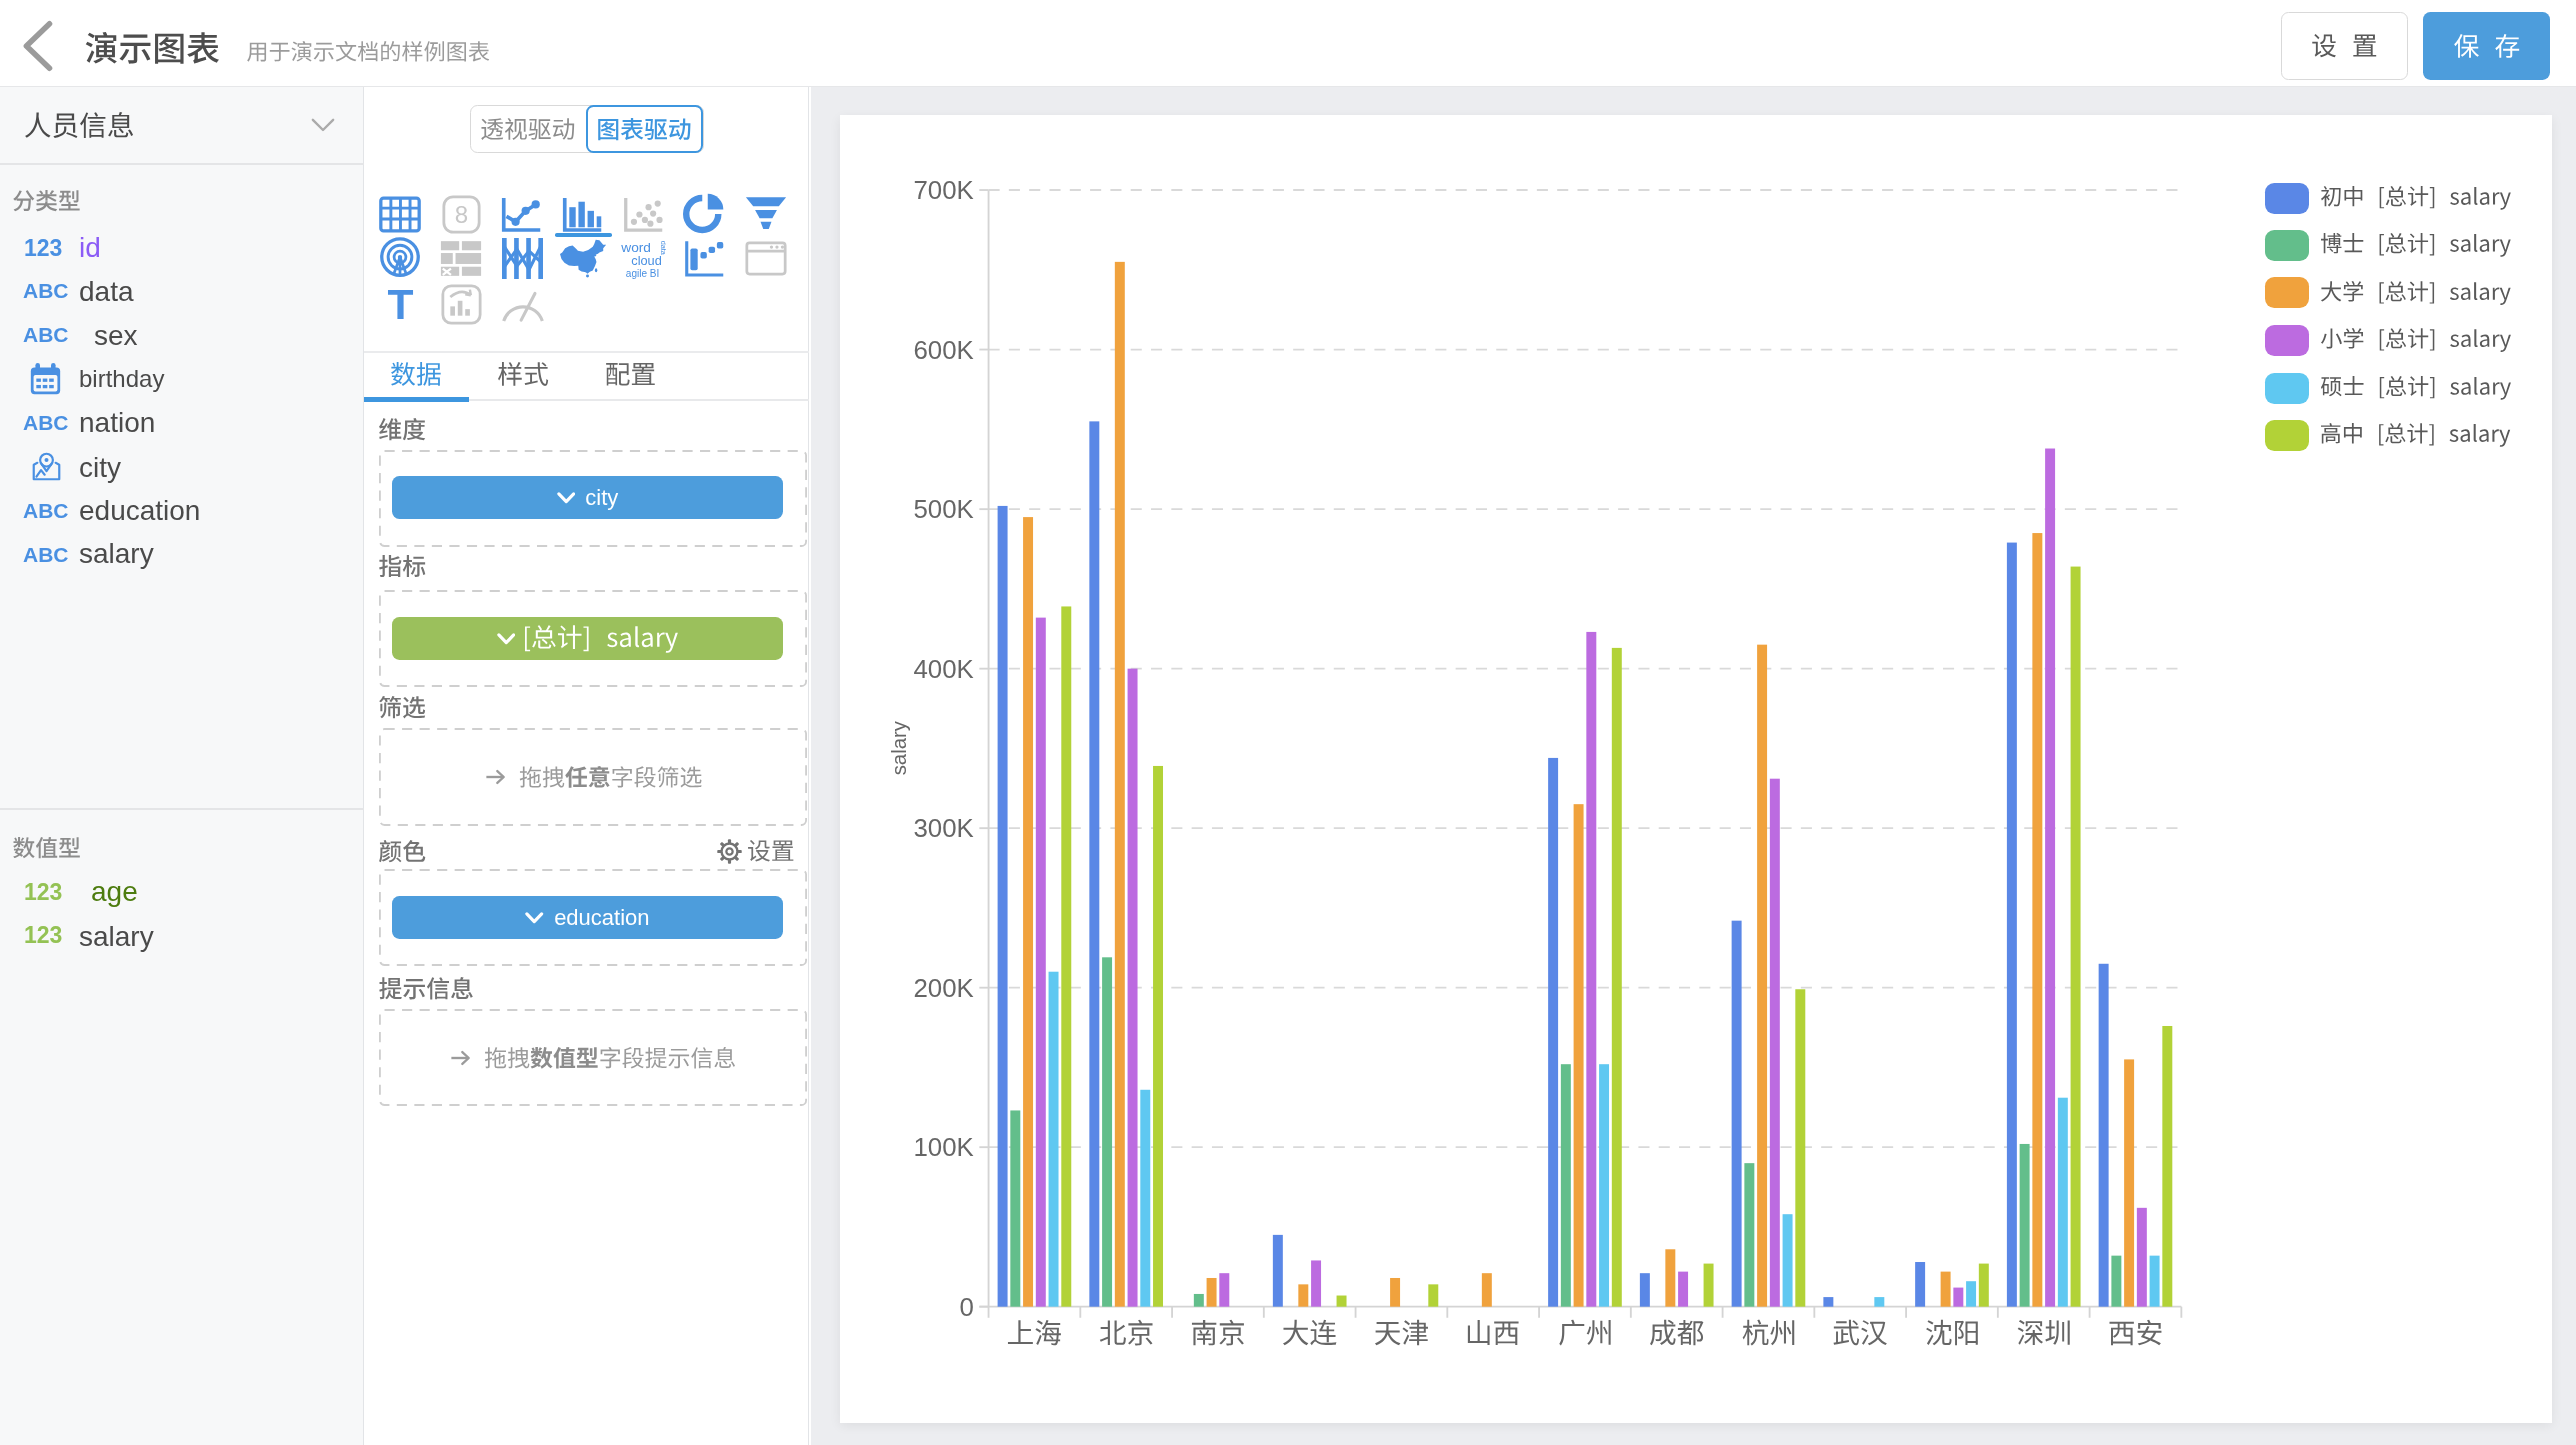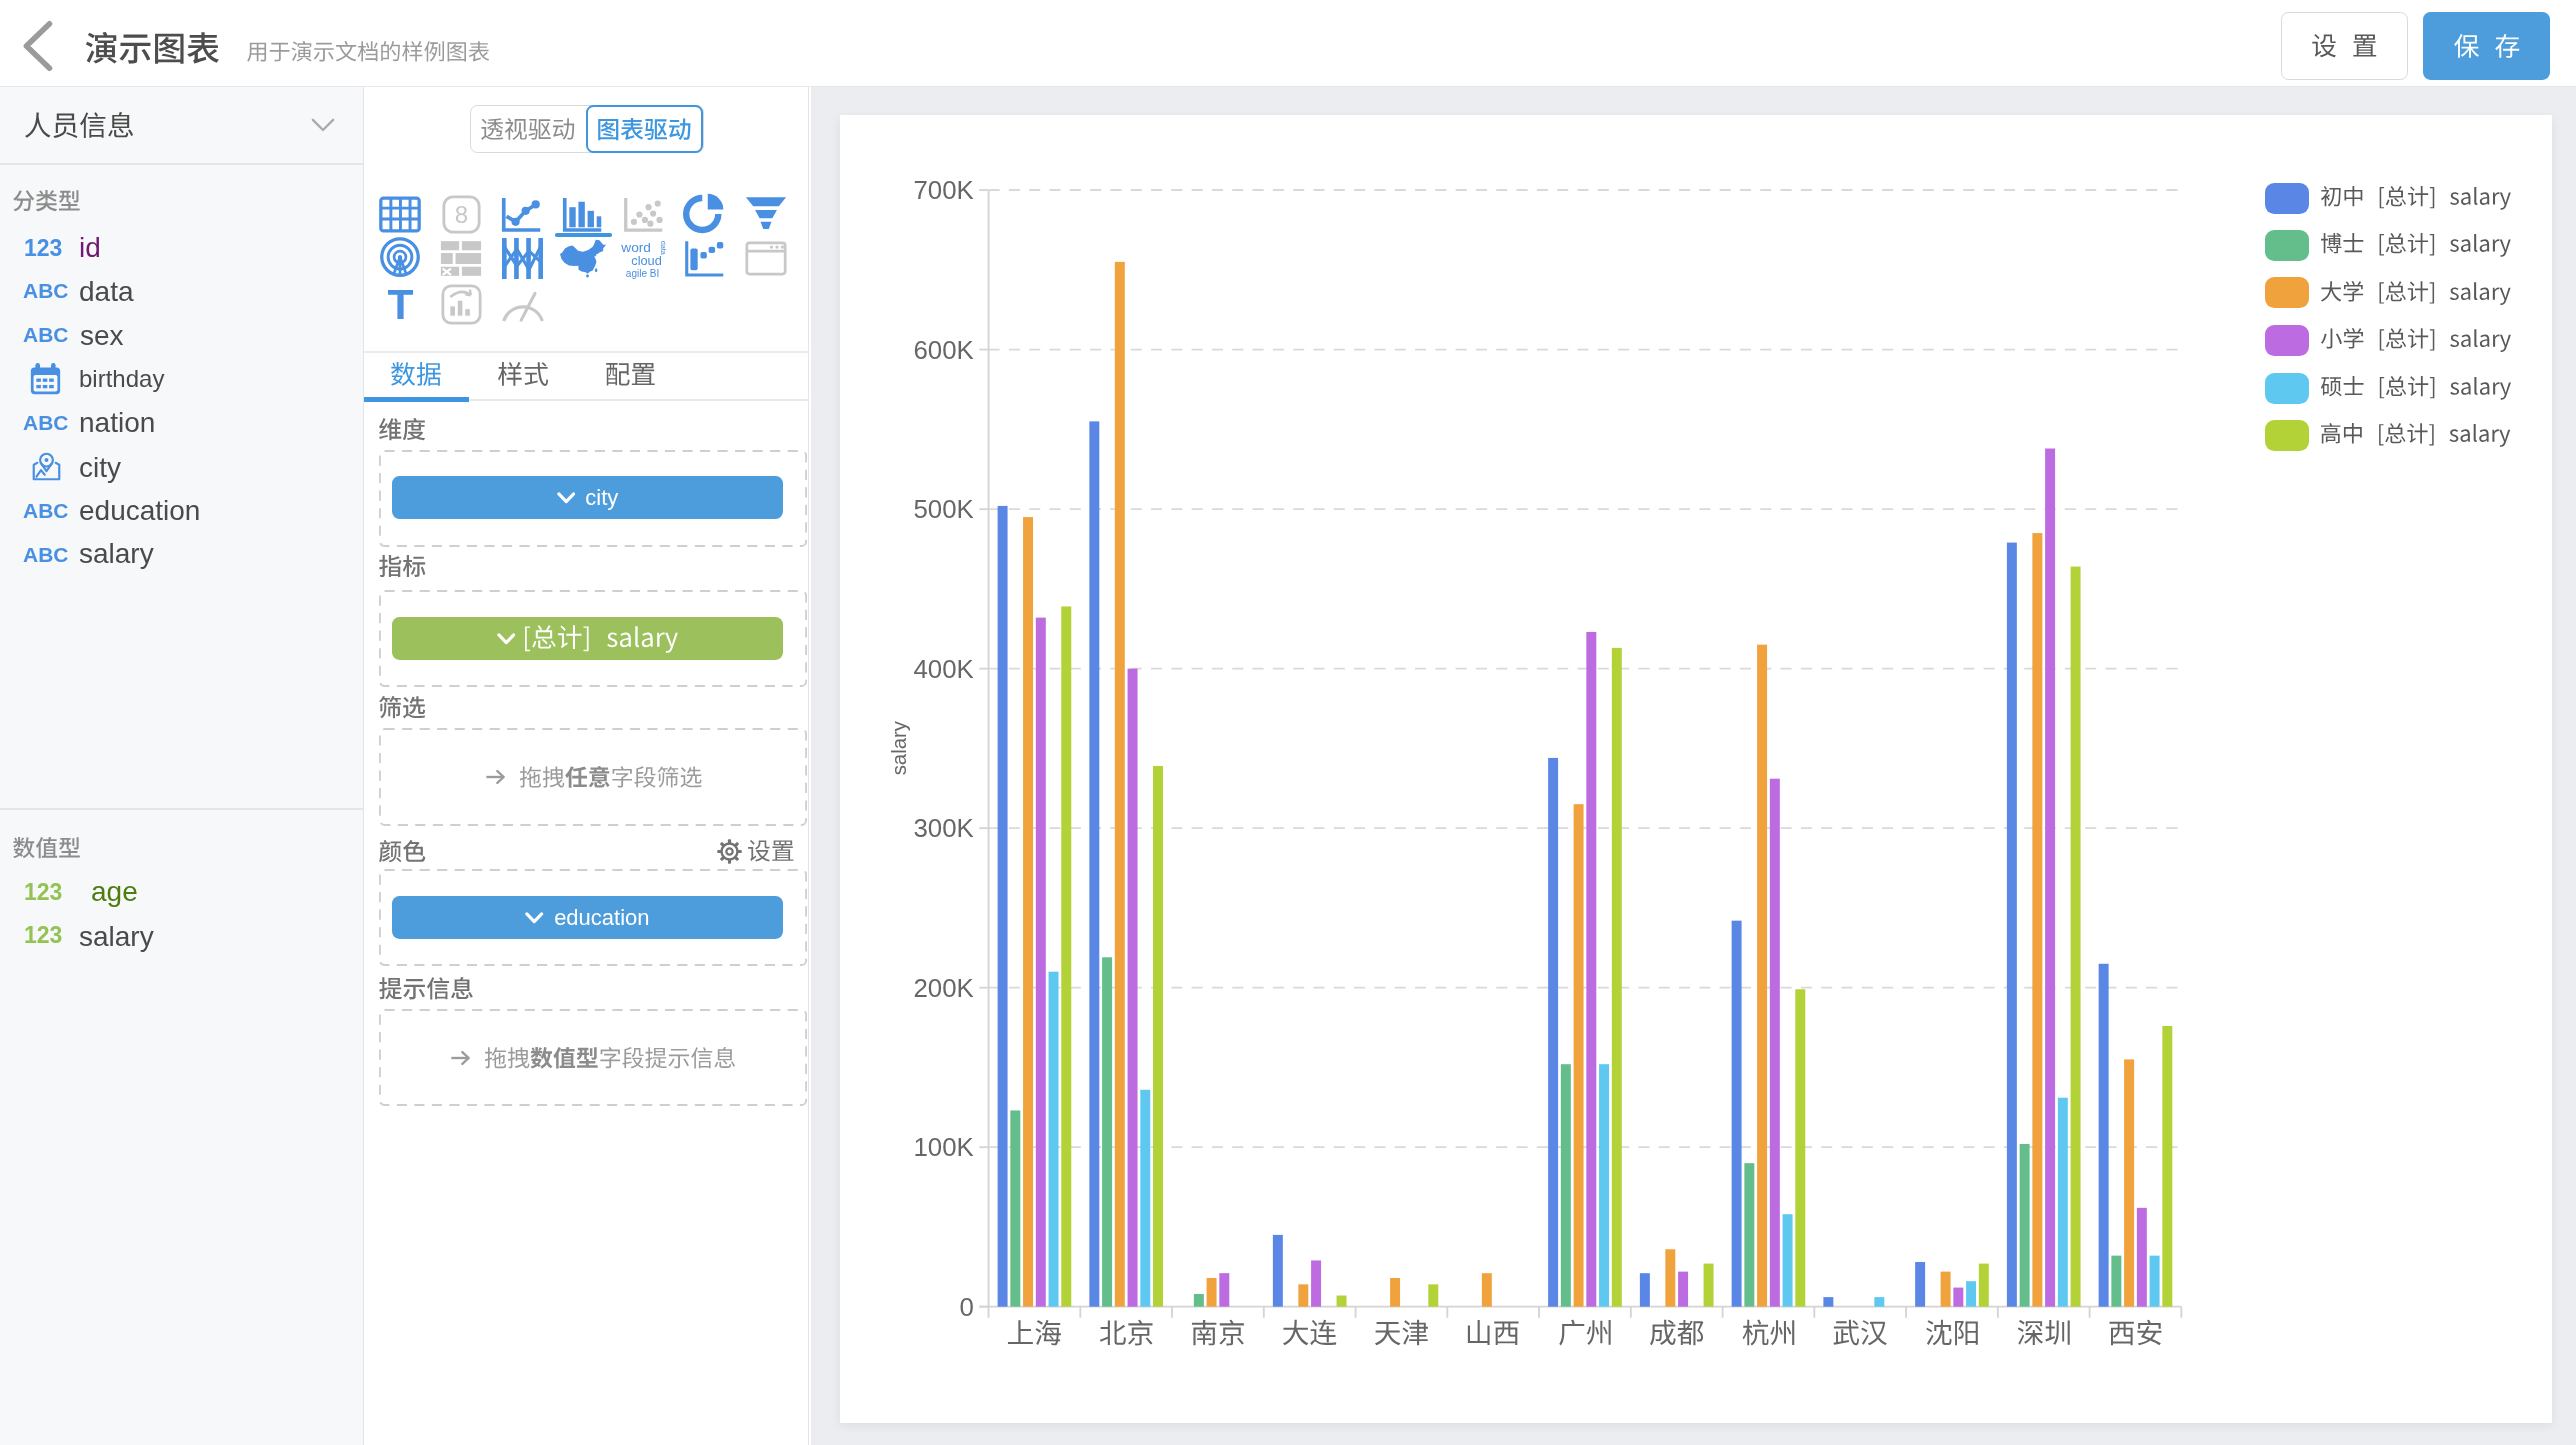--- a/index.html
+++ b/index.html
@@ -164,25 +164,25 @@
     </svg>
 <div class="abs" style="left:0;top:163px;width:364px;height:1.8px;background:#E4E5E7"></div>
 <svg style="position:absolute;left:13px;top:190px;overflow:visible;" width="67" height="21" viewBox="0 0 73 23">
       <g transform="translate(-0.98 21.10) scale(0.02500 -0.02500)">
         <use href="#gM5206" x="0" fill="#8C8C8C"></use>
         <use href="#gM7c7b" x="1000" fill="#8C8C8C"></use>
         <use href="#gM578b" x="2000" fill="#8C8C8C"></use>
       </g>
     </svg>
 <div class="abs" style="left:24px;top:234px;width:55px;height:28px;line-height:28px;font-size:23px;font-weight:bold;color:#4A90E2">123</div>
-<div class="abs" style="left:79px;top:231px;height:33px;line-height:33px;font-size:28px;color:#701a75">id</div>
+<div class="abs" style="left:79px;top:231px;height:33px;line-height:33px;font-size:28px;color:#8b5cf6">id</div>
 <div class="abs" style="left:23px;top:277px;width:55px;height:28px;line-height:28px;font-size:21px;font-weight:bold;color:#4A90E2">ABC</div>
 <div class="abs" style="left:79px;top:275px;height:33px;line-height:33px;font-size:28px;color:#4A4A4A">data</div>
 <div class="abs" style="left:23px;top:321px;width:55px;height:28px;line-height:28px;font-size:21px;font-weight:bold;color:#4A90E2">ABC</div>
-<div class="abs" style="left:80px;top:319px;height:33px;line-height:33px;font-size:28px;color:#4A4A4A">sex</div>
+<div class="abs" style="left:94px;top:319px;height:33px;line-height:33px;font-size:28px;color:#4A4A4A">sex</div>
 <svg class="abs" style="left:29px;top:362px" width="33" height="34" viewBox="0 0 36 37">
       <rect x="2" y="6" width="32" height="29" rx="4" fill="#4A90E2"></rect>
       <rect x="7" y="1" width="5" height="9" rx="2.5" fill="#4A90E2"></rect>
       <rect x="24" y="1" width="5" height="9" rx="2.5" fill="#4A90E2"></rect>
       <rect x="5" y="14" width="26" height="18" rx="2" fill="#F7F8F9"></rect>
       <rect x="8" y="18" width="5" height="3.6" fill="#4A90E2"></rect>
       <rect x="15" y="18" width="5" height="3.6" fill="#4A90E2"></rect>
       <rect x="22" y="18" width="5" height="3.6" fill="#4A90E2"></rect>
       <rect x="8" y="25" width="5" height="3.6" fill="#4A90E2"></rect>
       <rect x="15" y="25" width="5" height="3.6" fill="#4A90E2"></rect>

